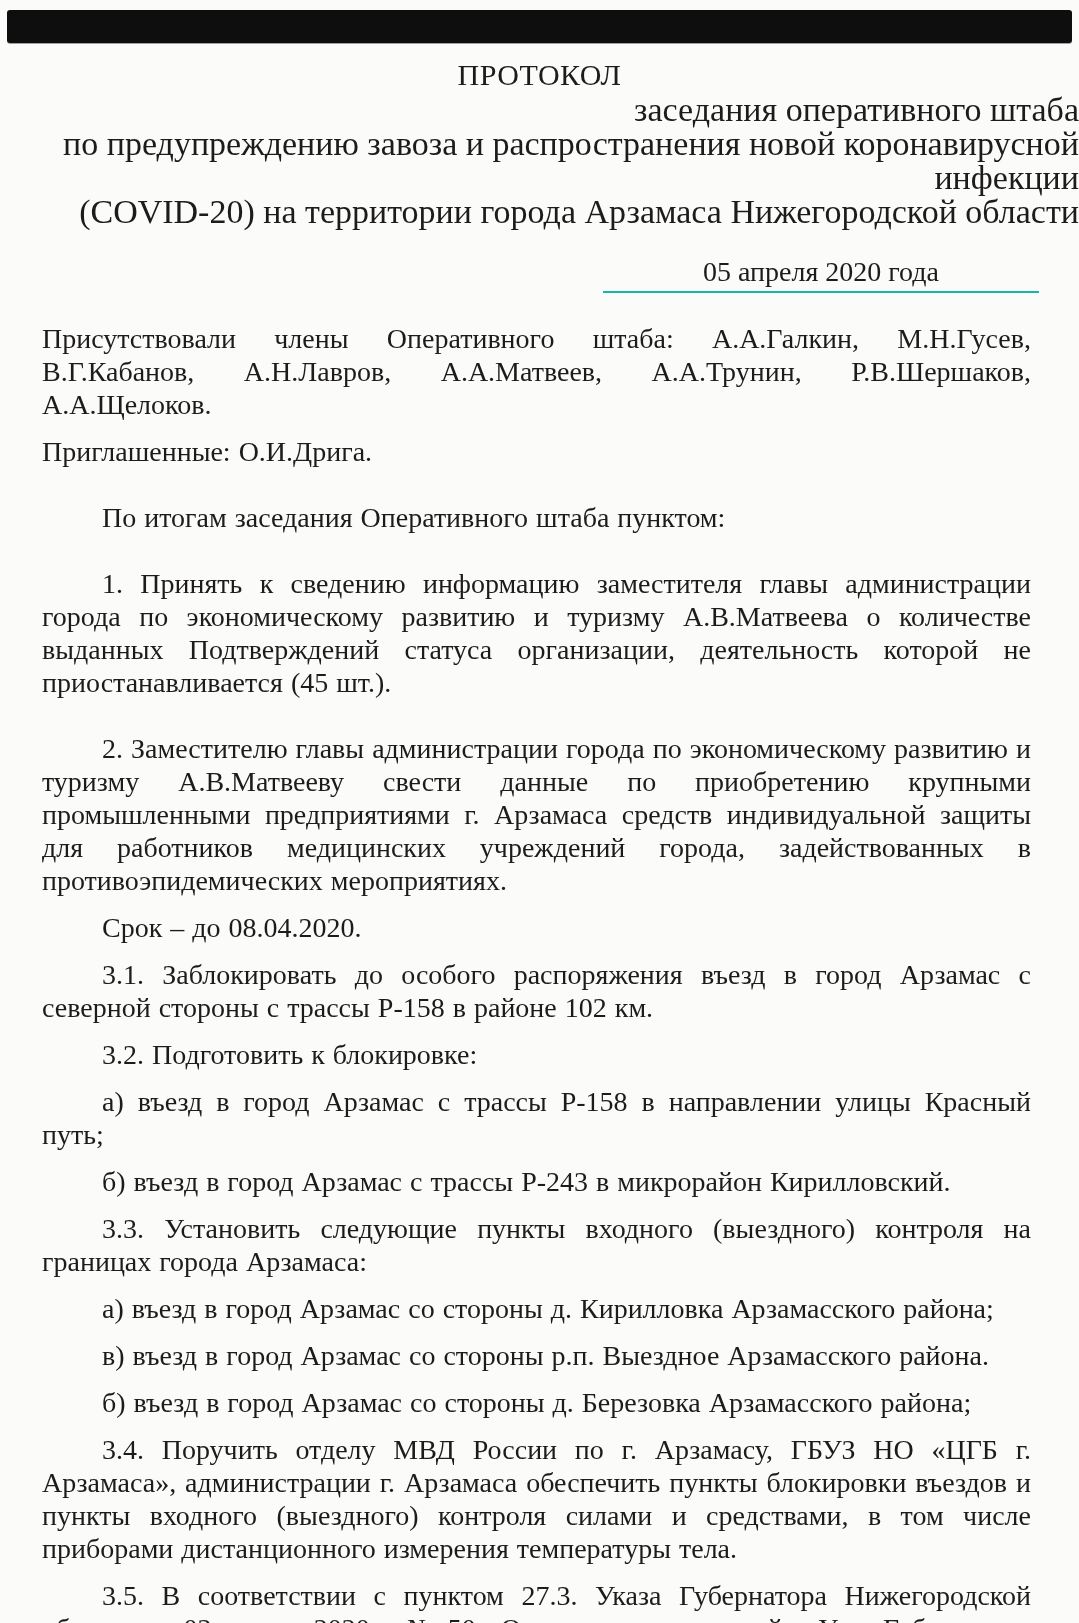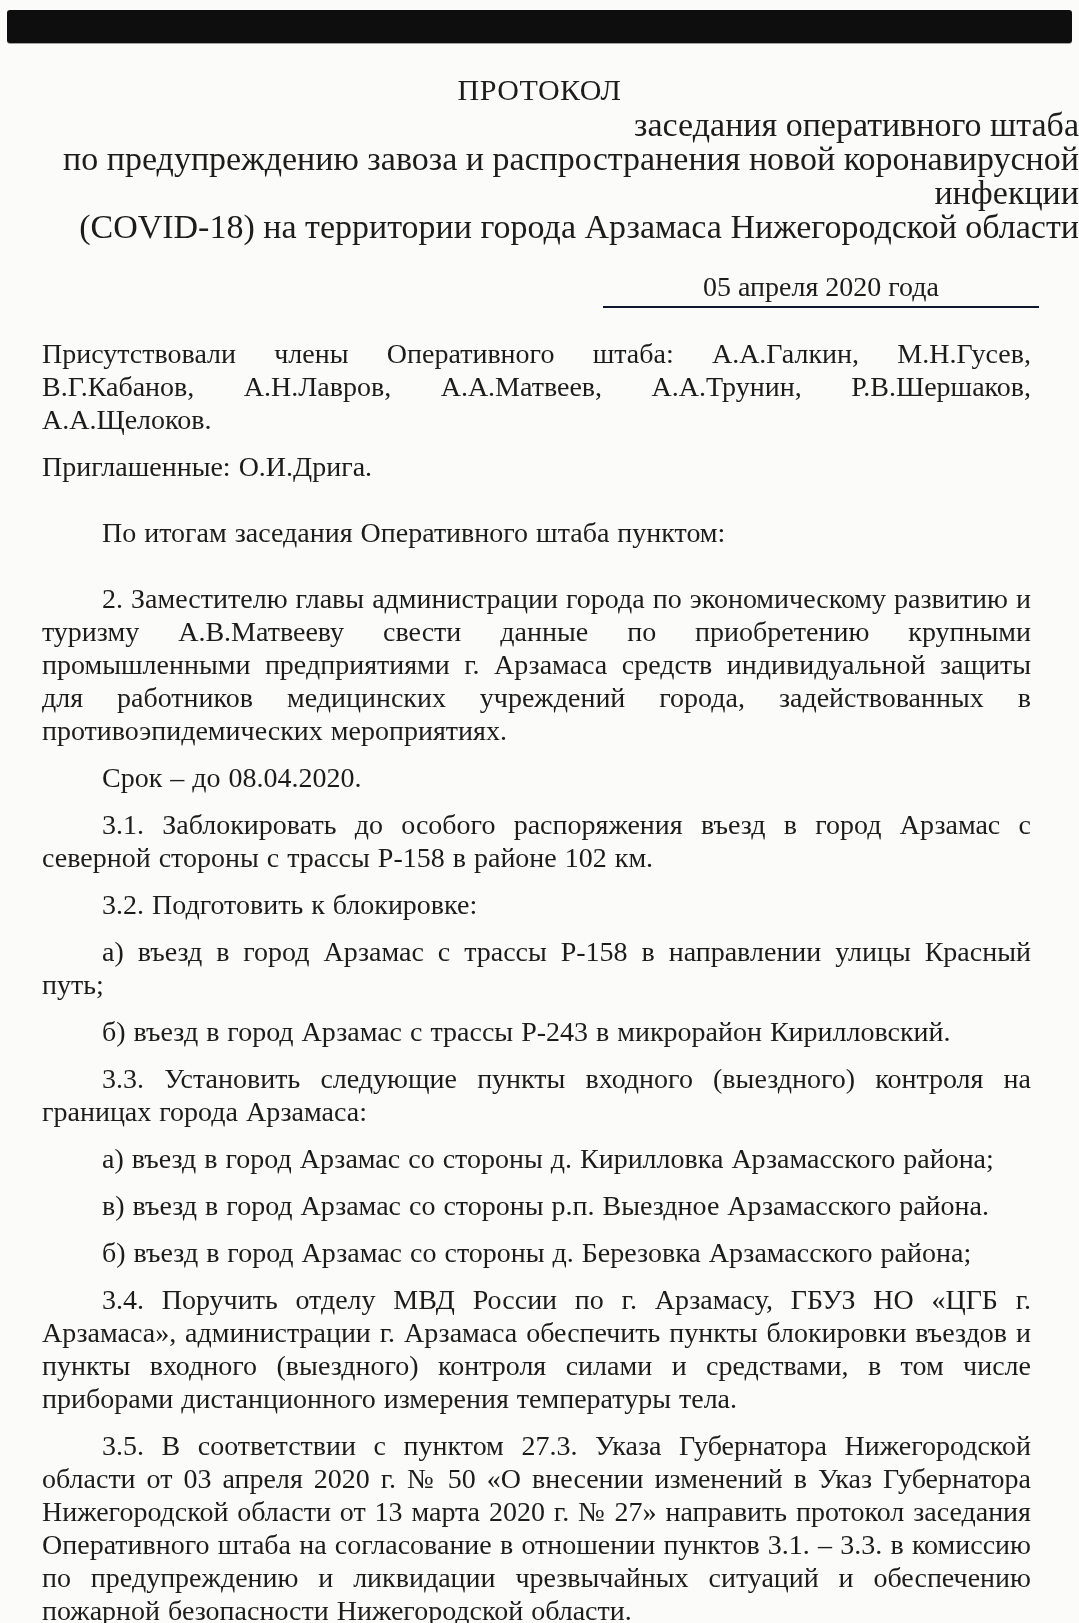--- a/index.html
+++ b/index.html
@@ -25,21 +25,21 @@
     position: absolute;
     top: 10px;
     left: 7px;
     right: 7px;
     height: 33px;
     background: #0e0e0e;
     border-radius: 3px;
     box-shadow: 0 1px 0 rgba(0,0,0,0.35);
   }
   .doc-header {
-    padding-top: 72px;
+    padding-top: 57px;
     text-align: center;
   }
   .doc-title {
     font-size: 30px;
     line-height: 36px;
     letter-spacing: 0.5px;
   }
   .doc-subtitle {
     font-size: 34px;
     line-height: 34px;
@@ -47,21 +47,21 @@
   }
   .date-block {
     margin-top: 26px;
     margin-left: auto;
     margin-right: 40px;
     width: 436px;
     text-align: center;
     font-size: 28px;
     line-height: 33px;
     padding-bottom: 3px;
-    border-bottom: 2px solid #0f172a;
+    border-bottom: 2px solid #14b8a6;
   }
   .doc-body {
     margin-top: 29px;
     padding: 0 34px 0 28px;
   }
   .para {
     margin: 14px;
     font-size: 28px;
     line-height: 33px;
     text-align: justify;
@@ -79,31 +79,32 @@
 <body>
 
 <div class="page">
 
   <div class="scan-bar"></div>
 
   <header class="doc-header">
     <div class="doc-title">ПРОТОКОЛ</div>
     <div class="doc-subtitle">заседания оперативного штаба</div>
     <div class="doc-subtitle">по предупреждению завоза и распространения новой коронавирусной инфекции</div>
-    <div class="doc-subtitle">(COVID-18) на территории города Арзамаса Нижегородской области</div>
+    <div class="doc-subtitle">(COVID-20) на территории города Арзамаса Нижегородской области</div>
   </header>
 
   <div class="date-block">
     <span>05 апреля 2020 года</span>
   </div>
 
   <main class="doc-body">
     <p class="para no-indent">Присутствовали члены Оперативного штаба: А.А.Галкин, М.Н.Гусев, В.Г.Кабанов, А.Н.Лавров, А.А.Матвеев, А.А.Трунин, Р.В.Шершаков, А.А.Щелоков.</p>
     <p class="para no-indent">Приглашенные: О.И.Дрига.</p>
     <p class="para gap">По итогам заседания Оперативного штаба пунктом:</p>
+    <p class="para gap">1. Принять к сведению информацию заместителя главы администрации города по экономическому развитию и туризму А.В.Матвеева о количестве выданных Подтверждений статуса организации, деятельность которой не приостанавливается (45 шт.).</p>
     <p class="para gap">2. Заместителю главы администрации города по экономическому развитию и туризму А.В.Матвееву свести данные по приобретению крупными промышленными предприятиями г. Арзамаса средств индивидуальной защиты для работников медицинских учреждений города, задействованных в противоэпидемических мероприятиях.</p>
     <p class="para">Срок – до 08.04.2020.</p>
     <p class="para">3.1. Заблокировать до особого распоряжения въезд в город Арзамас с северной стороны с трассы Р-158 в районе 102 км.</p>
     <p class="para">3.2. Подготовить к блокировке:</p>
     <p class="para">а) въезд в город Арзамас с трассы Р-158 в направлении улицы Красный путь;</p>
     <p class="para">б) въезд в город Арзамас с трассы Р-243 в микрорайон Кирилловский.</p>
     <p class="para">3.3. Установить следующие пункты входного (выездного) контроля на границах города Арзамаса:</p>
     <p class="para">а) въезд в город Арзамас со стороны д. Кирилловка Арзамасского района;</p>
     <p class="para">в) въезд в город Арзамас со стороны р.п. Выездное Арзамасского района.</p>
     <p class="para">б) въезд в город Арзамас со стороны д. Березовка Арзамасского района;</p>

